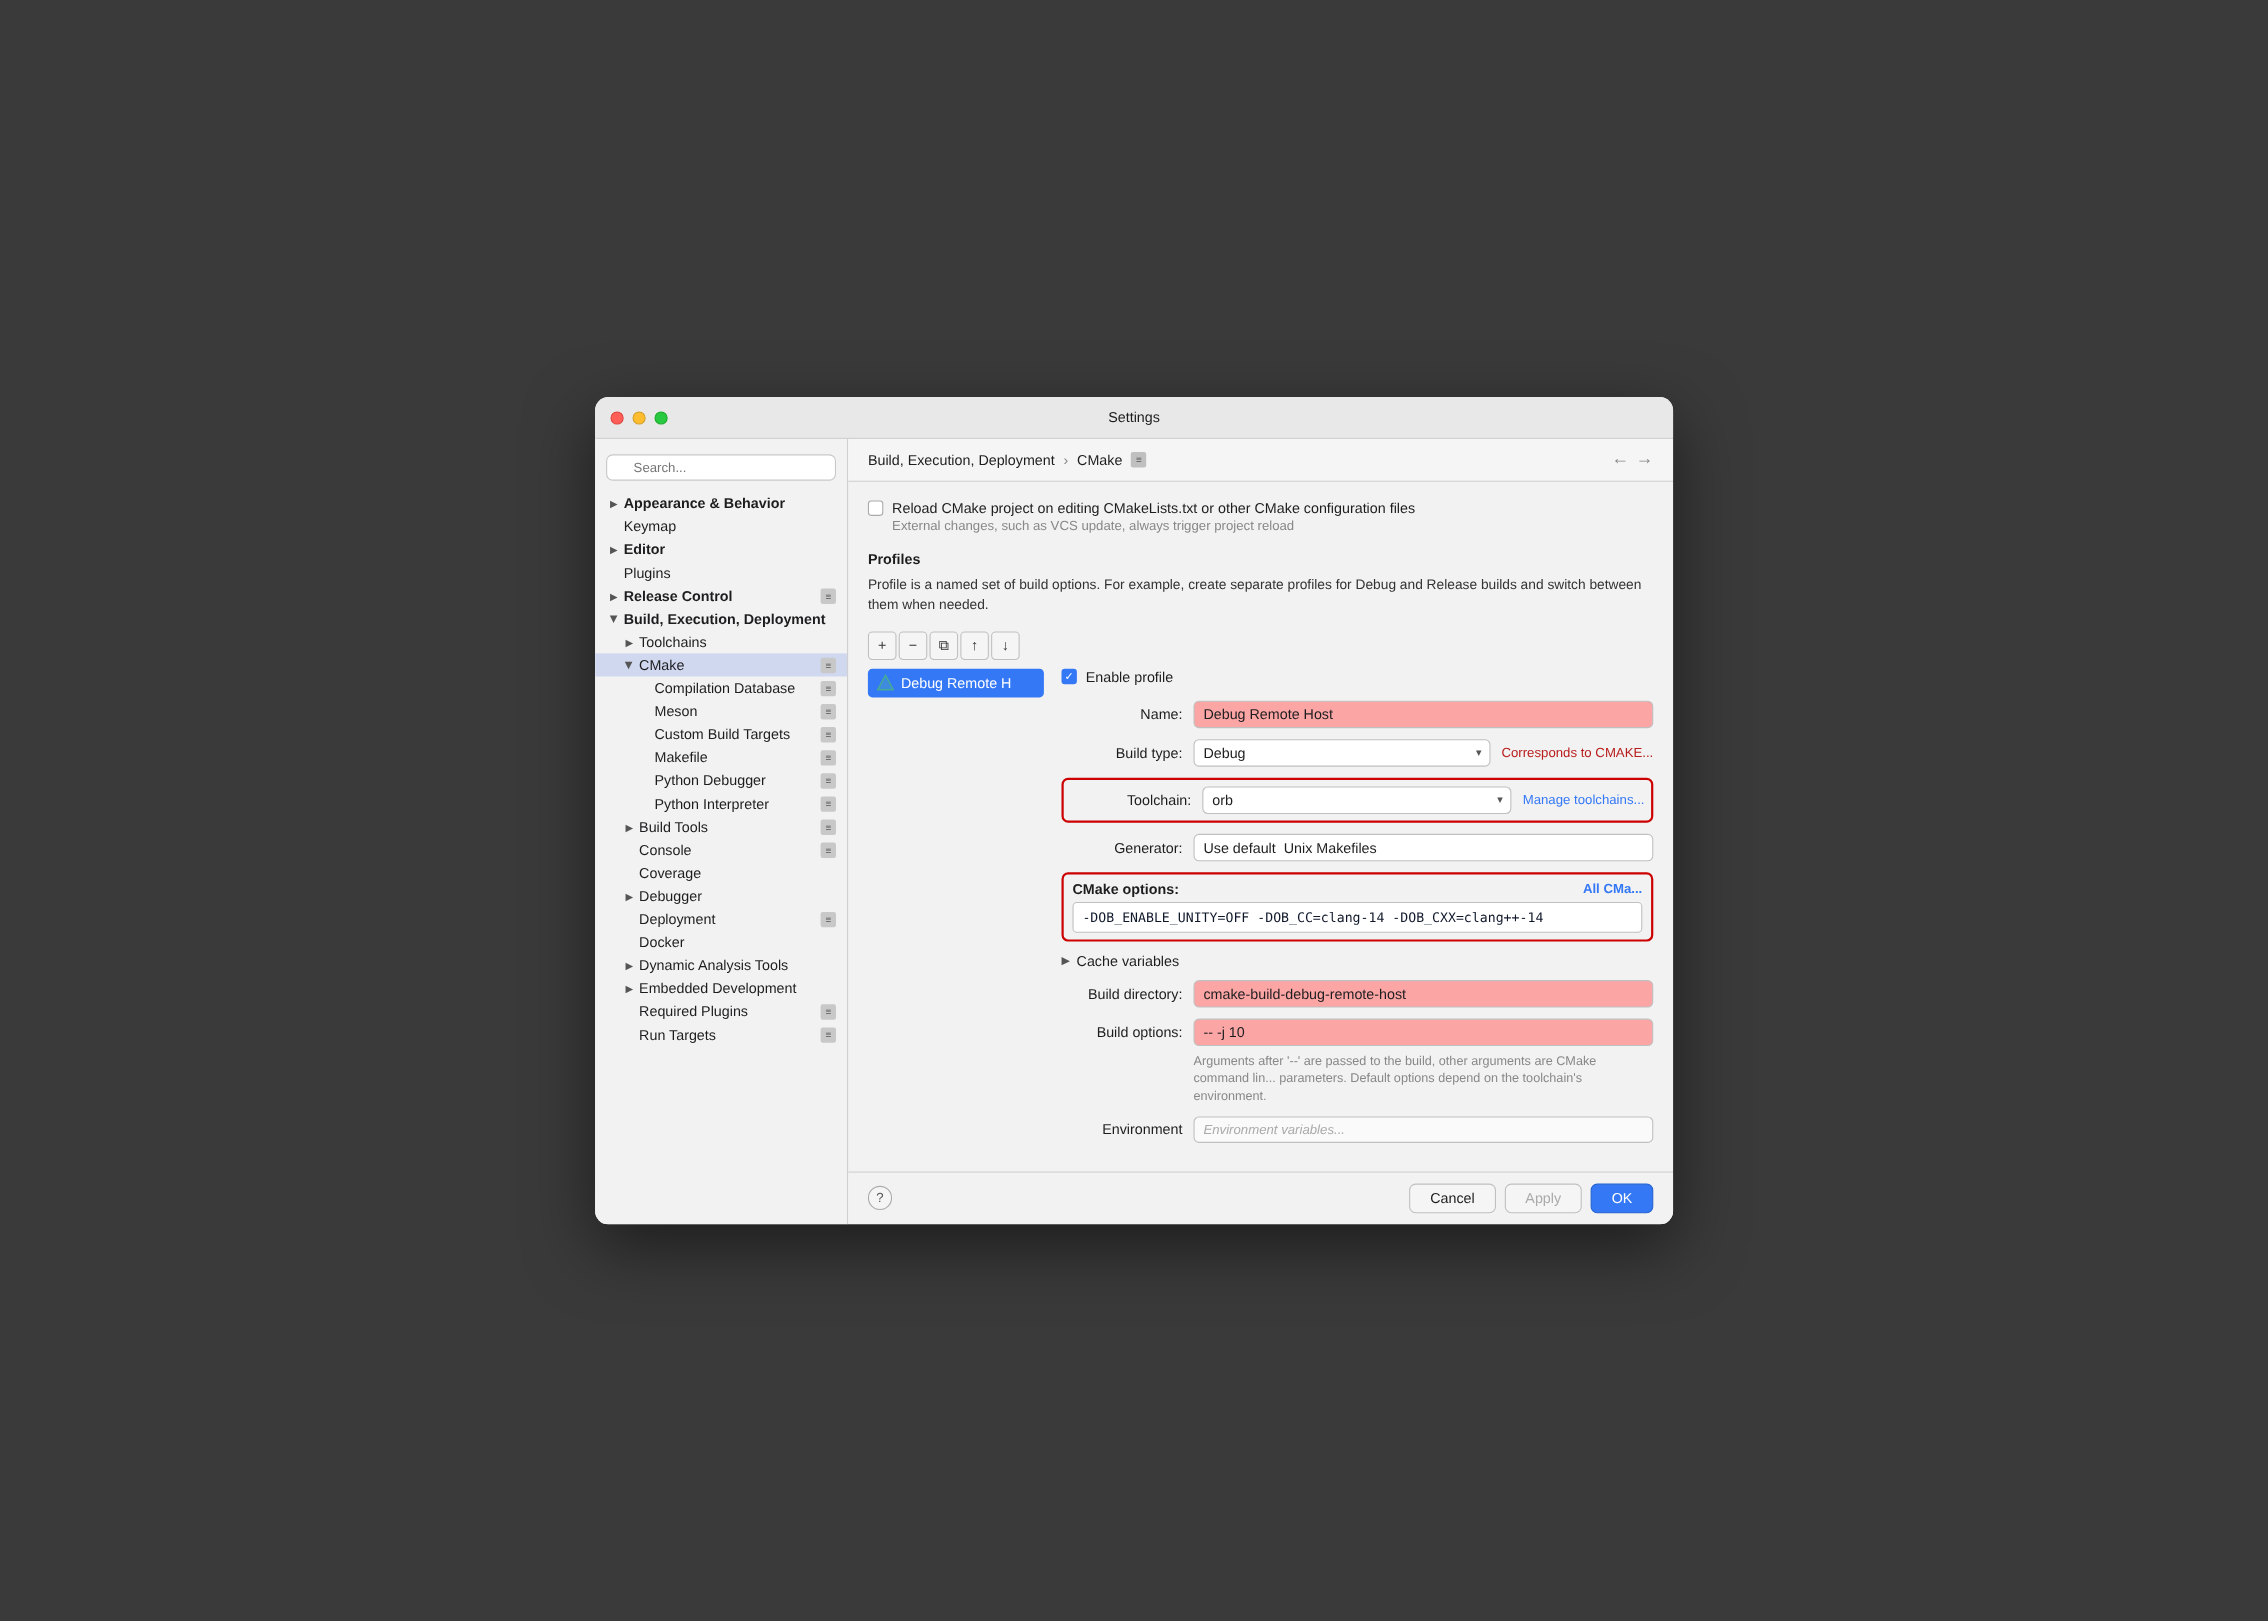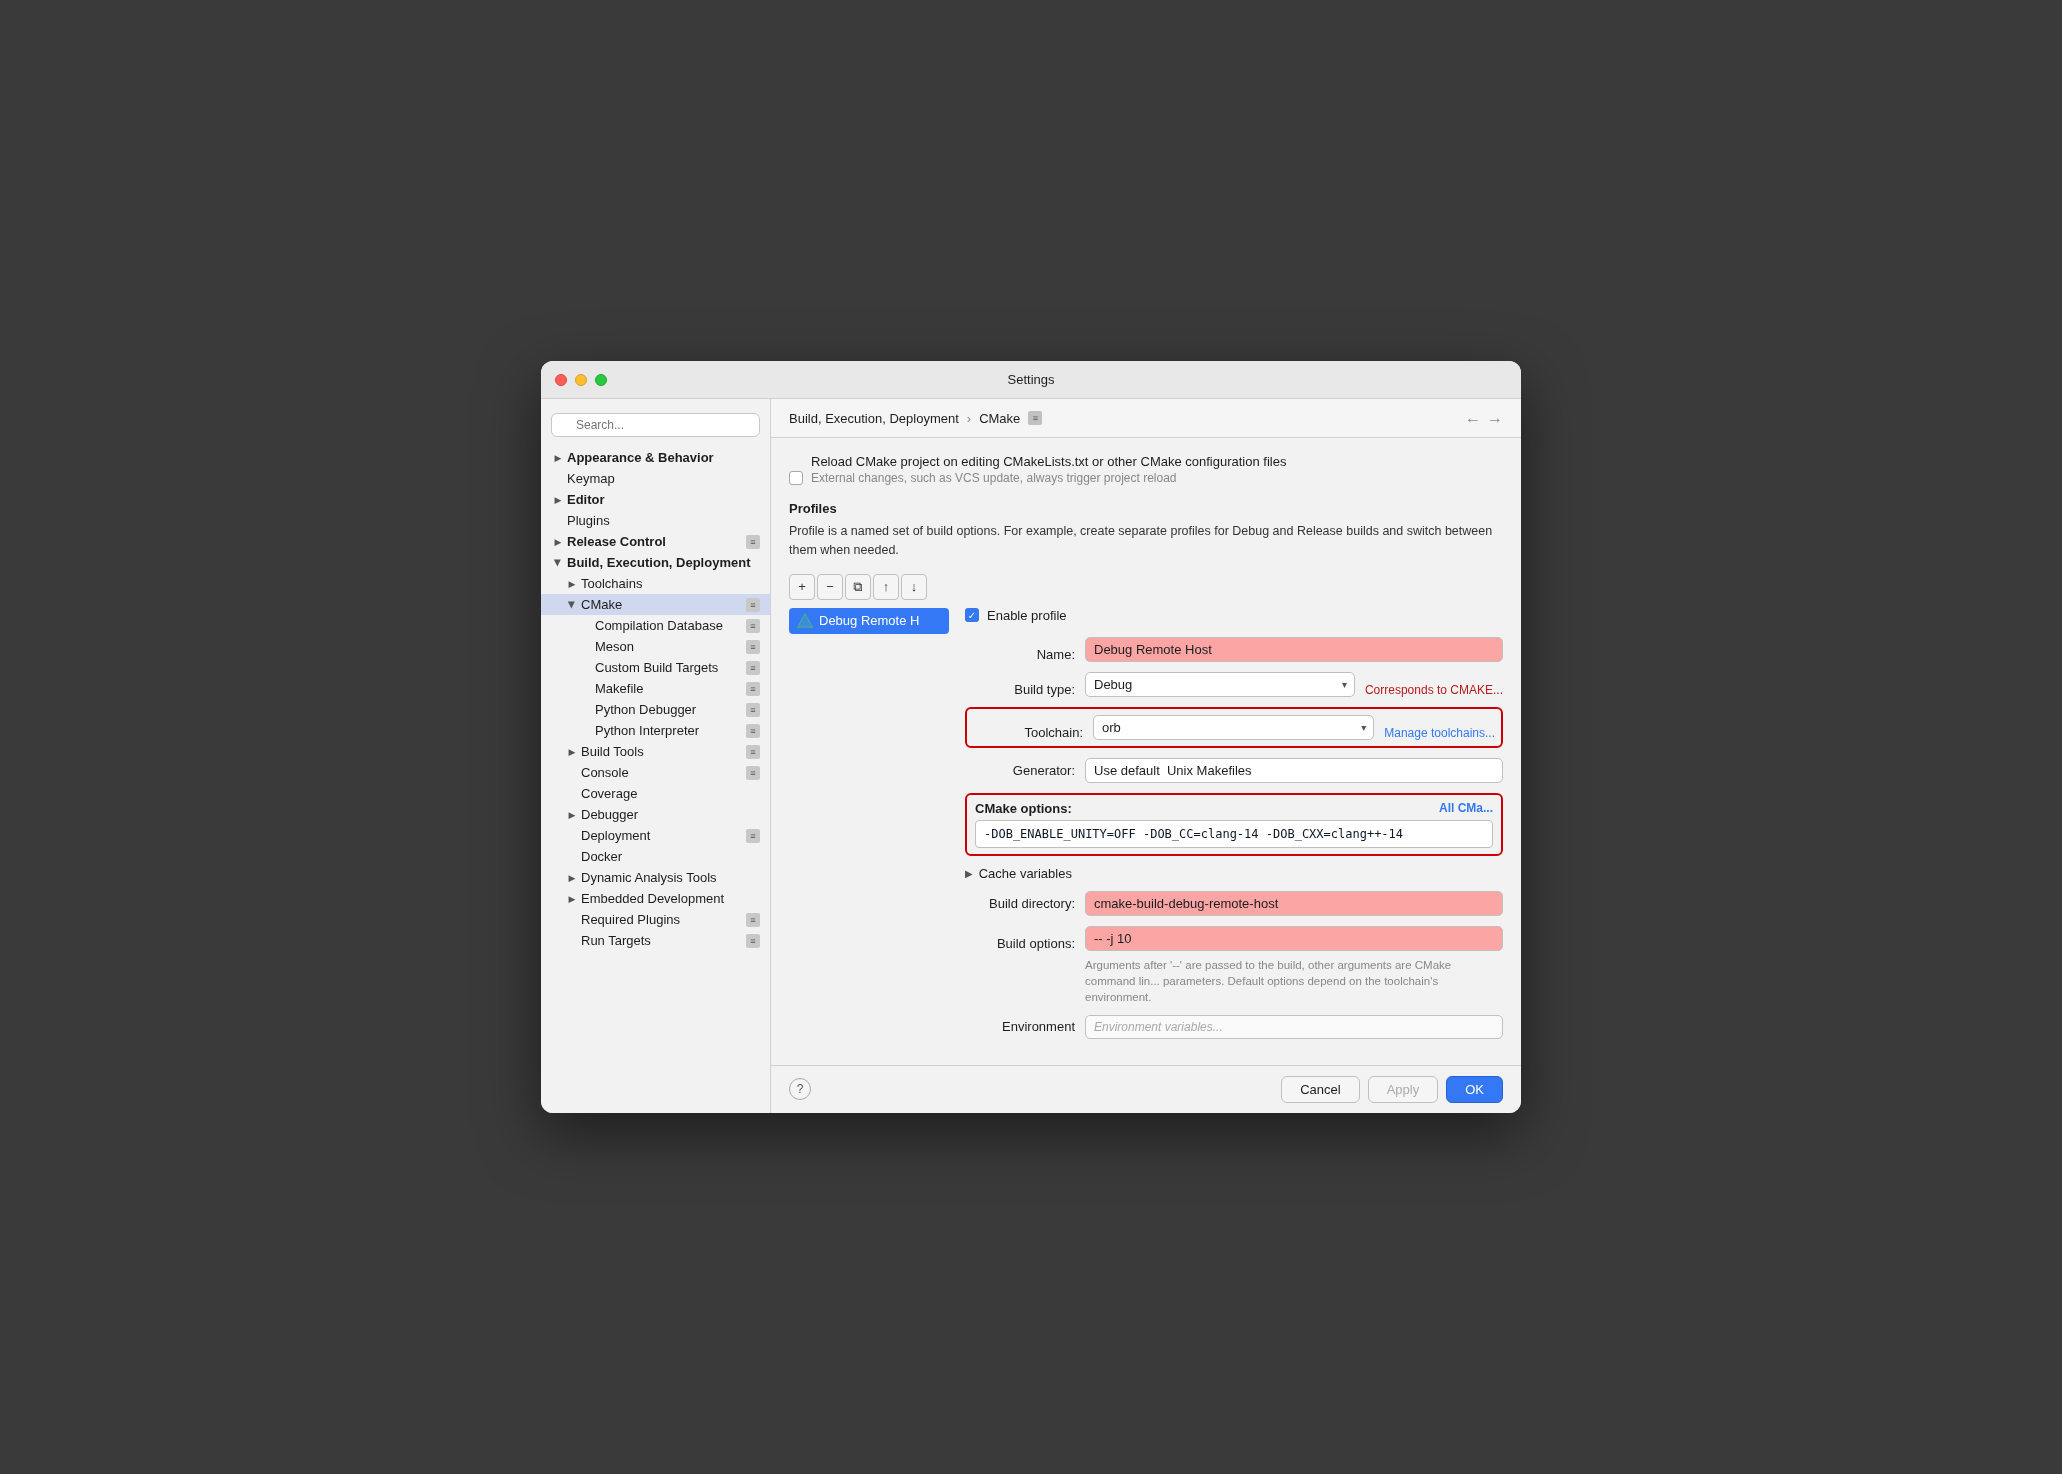--- a/index.html
+++ b/index.html
@@ -184,21 +184,21 @@
       cursor: pointer;
       color: #888;
     }
     .main-content {
       flex: 1;
       overflow-y: auto;
       padding: 16px 18px;
     }
     .checkbox-row {
       display: flex;
-      align-items: flex-end;
+      align-items: flex-start;
       gap: 8px;
       margin-bottom: 16px;
     }
     .checkbox {
       width: 14px;
       height: 14px;
       border: 1px solid #aaa;
       border-radius: 3px;
       flex-shrink: 0;
       margin-top: 1px;
@@ -268,21 +268,21 @@
     .cmake-icon {
       width: 16px;
       height: 16px;
       flex-shrink: 0;
     }
     .profile-details {
       flex: 1;
     }
     .form-row {
       display: flex;
-      align-items: flex-end;
+      align-items: center;
       margin-bottom: 10px;
       gap: 10px;
     }
     .form-label {
       width: 110px;
       text-align: right;
       font-size: 13px;
       color: #1d1d1f;
       flex-shrink: 0;
     }

